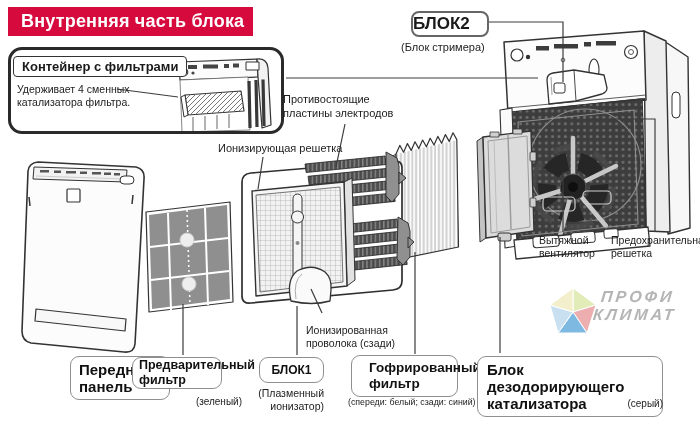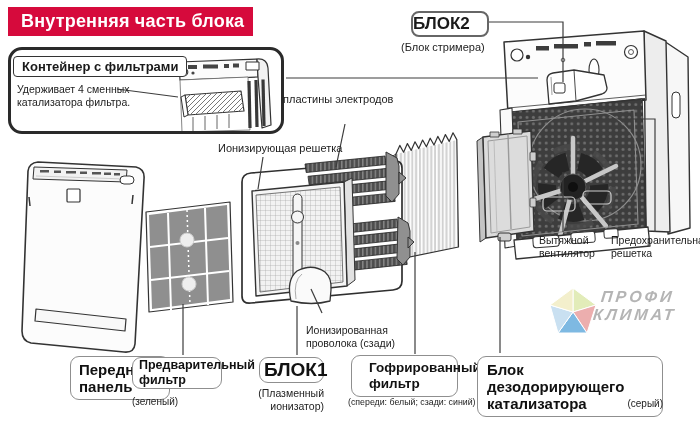--- a/index.html
+++ b/index.html
@@ -249,42 +249,43 @@
 <div class="inset-title">Контейнер с фильтрами</div>
 <div class="inset-desc">
   <div>Удерживает 4 сменных</div>
   <div>катализатора фильтра.</div>
 </div>
 
 <div class="blok-box" style="left:411px;top:11px;width:78px;height:26px;font-size:17px;line-height:22px">БЛОК2</div>
 <div class="callout" style="left:401px;top:41px">(Блок стримера)</div>
 
 <div class="callout" style="left:283px;top:93px">
+  <div>Противостоящие</div>
   <div>пластины электродов</div>
 </div>
 <div class="callout" style="left:218px;top:142px">Ионизирующая решетка</div>
 <div class="callout small" style="left:306px;top:324px">
   <div>Ионизированная</div>
   <div>проволока (сзади)</div>
 </div>
 <div class="callout small" style="left:539px;top:234px">
   <div>Вытяжной</div>
   <div>вентилятор</div>
 </div>
 <div class="callout small" style="left:611px;top:234px">
   <div>Предохранительная</div>
   <div>решетка</div>
 </div>
 
 <div class="partbox" style="left:70px;top:356px;width:100px;font-size:15px;line-height:17px;padding:4px 8px">Передняя панель</div>
 
 <div class="partbox" style="left:132px;top:357px;width:90px;font-size:12.5px;line-height:15px;padding:0 6px">Предварительный фильтр</div>
-<div class="pnote" style="left:132px;top:396px;width:110px;font-size:10px">(зеленый)</div>
-
-<div class="partbox" style="left:259px;top:357px;width:65px;font-size:19px;line-height:18px;padding:3px 4px;text-align:center">БЛОК1</div>
+<div class="pnote" style="left:132px;top:396px;width:110px;text-align:right;font-size:10px">(зеленый)</div>
+
+<div class="partbox" style="left:259px;top:357px;width:65px;font-size:12px;line-height:18px;padding:3px 4px;text-align:center">БЛОК1</div>
 <div class="pnote" style="left:240px;top:387px;width:84px;text-align:right;font-size:10.5px;line-height:12.5px">
   <div>(Плазменный</div>
   <div>ионизатор)</div>
 </div>
 
 <div class="partbox" style="left:351px;top:355px;width:107px;font-size:13.5px;line-height:16px;padding:4px 17px">Гофрированный фильтр</div>
 <div class="pnote" style="left:348px;top:397px;width:122px;font-size:8.8px">(спереди: белый; сзади: синий)</div>
 
 <div class="partbox" style="left:477px;top:356px;width:186px;font-size:15px;line-height:17px;padding:4px 9px">Блок дезодорирующего катализатора</div>
 <div class="pnote" style="left:477px;top:398px;width:186px;text-align:right;font-size:10px">(серый)</div>

